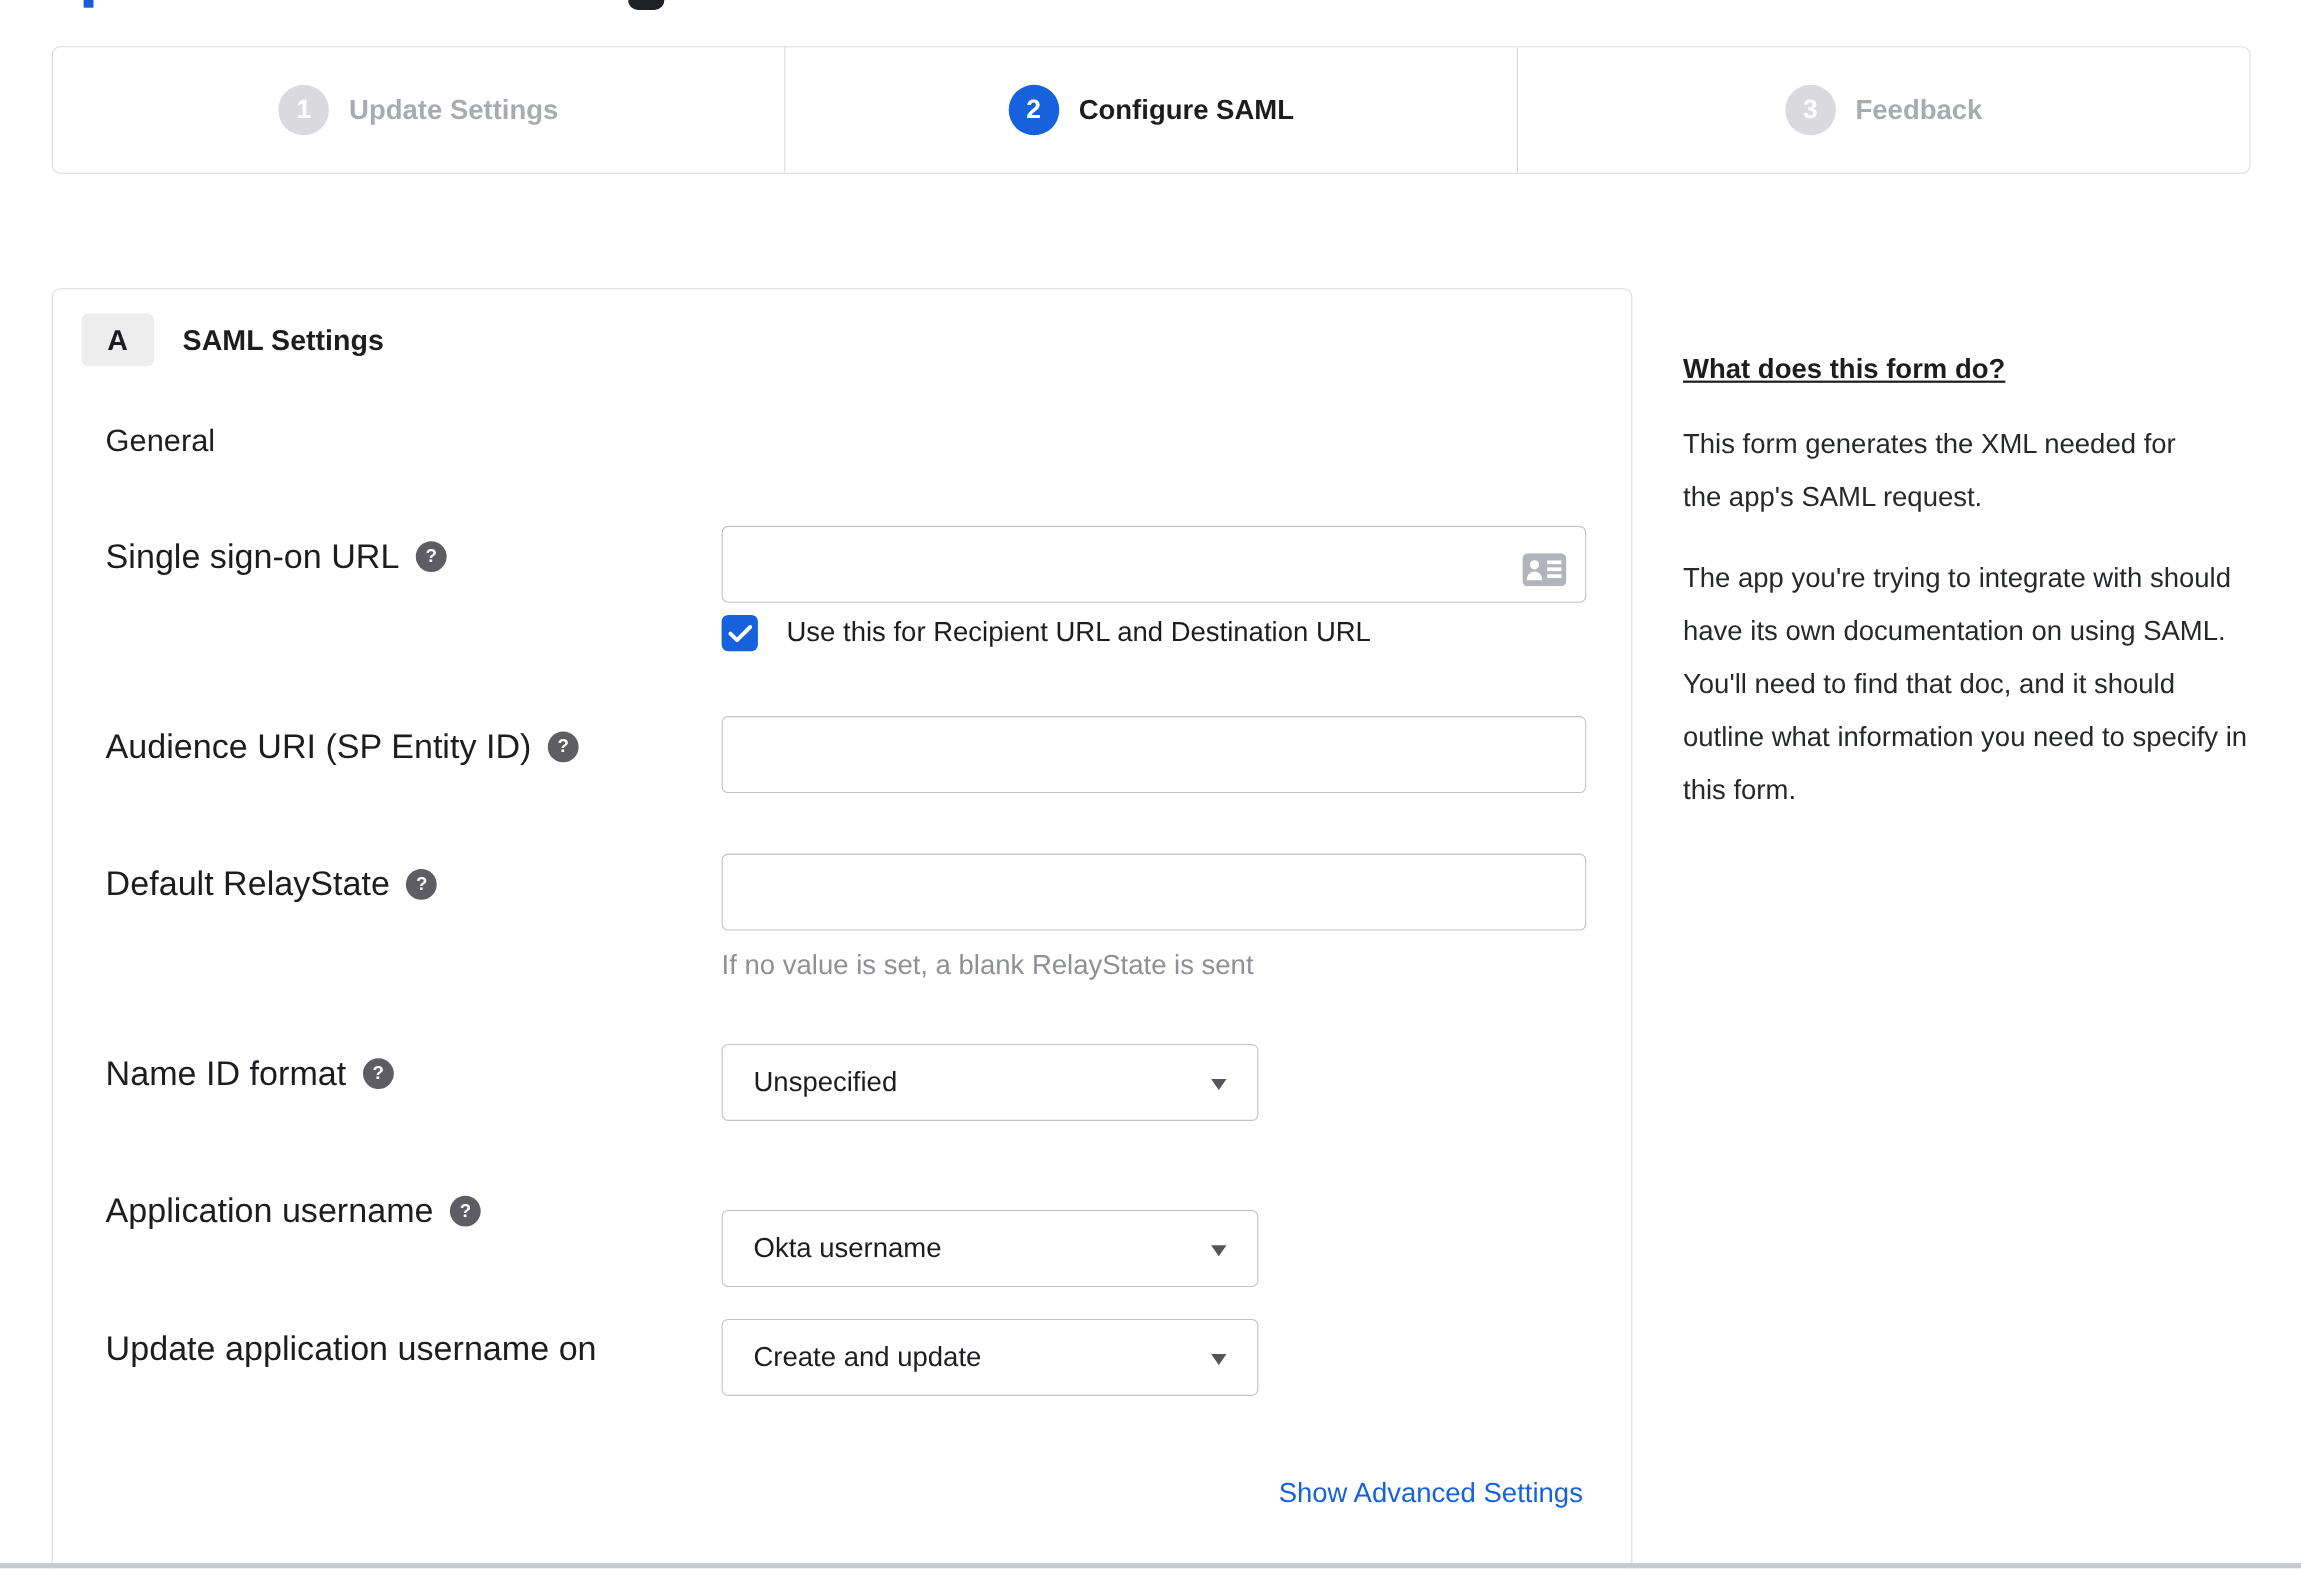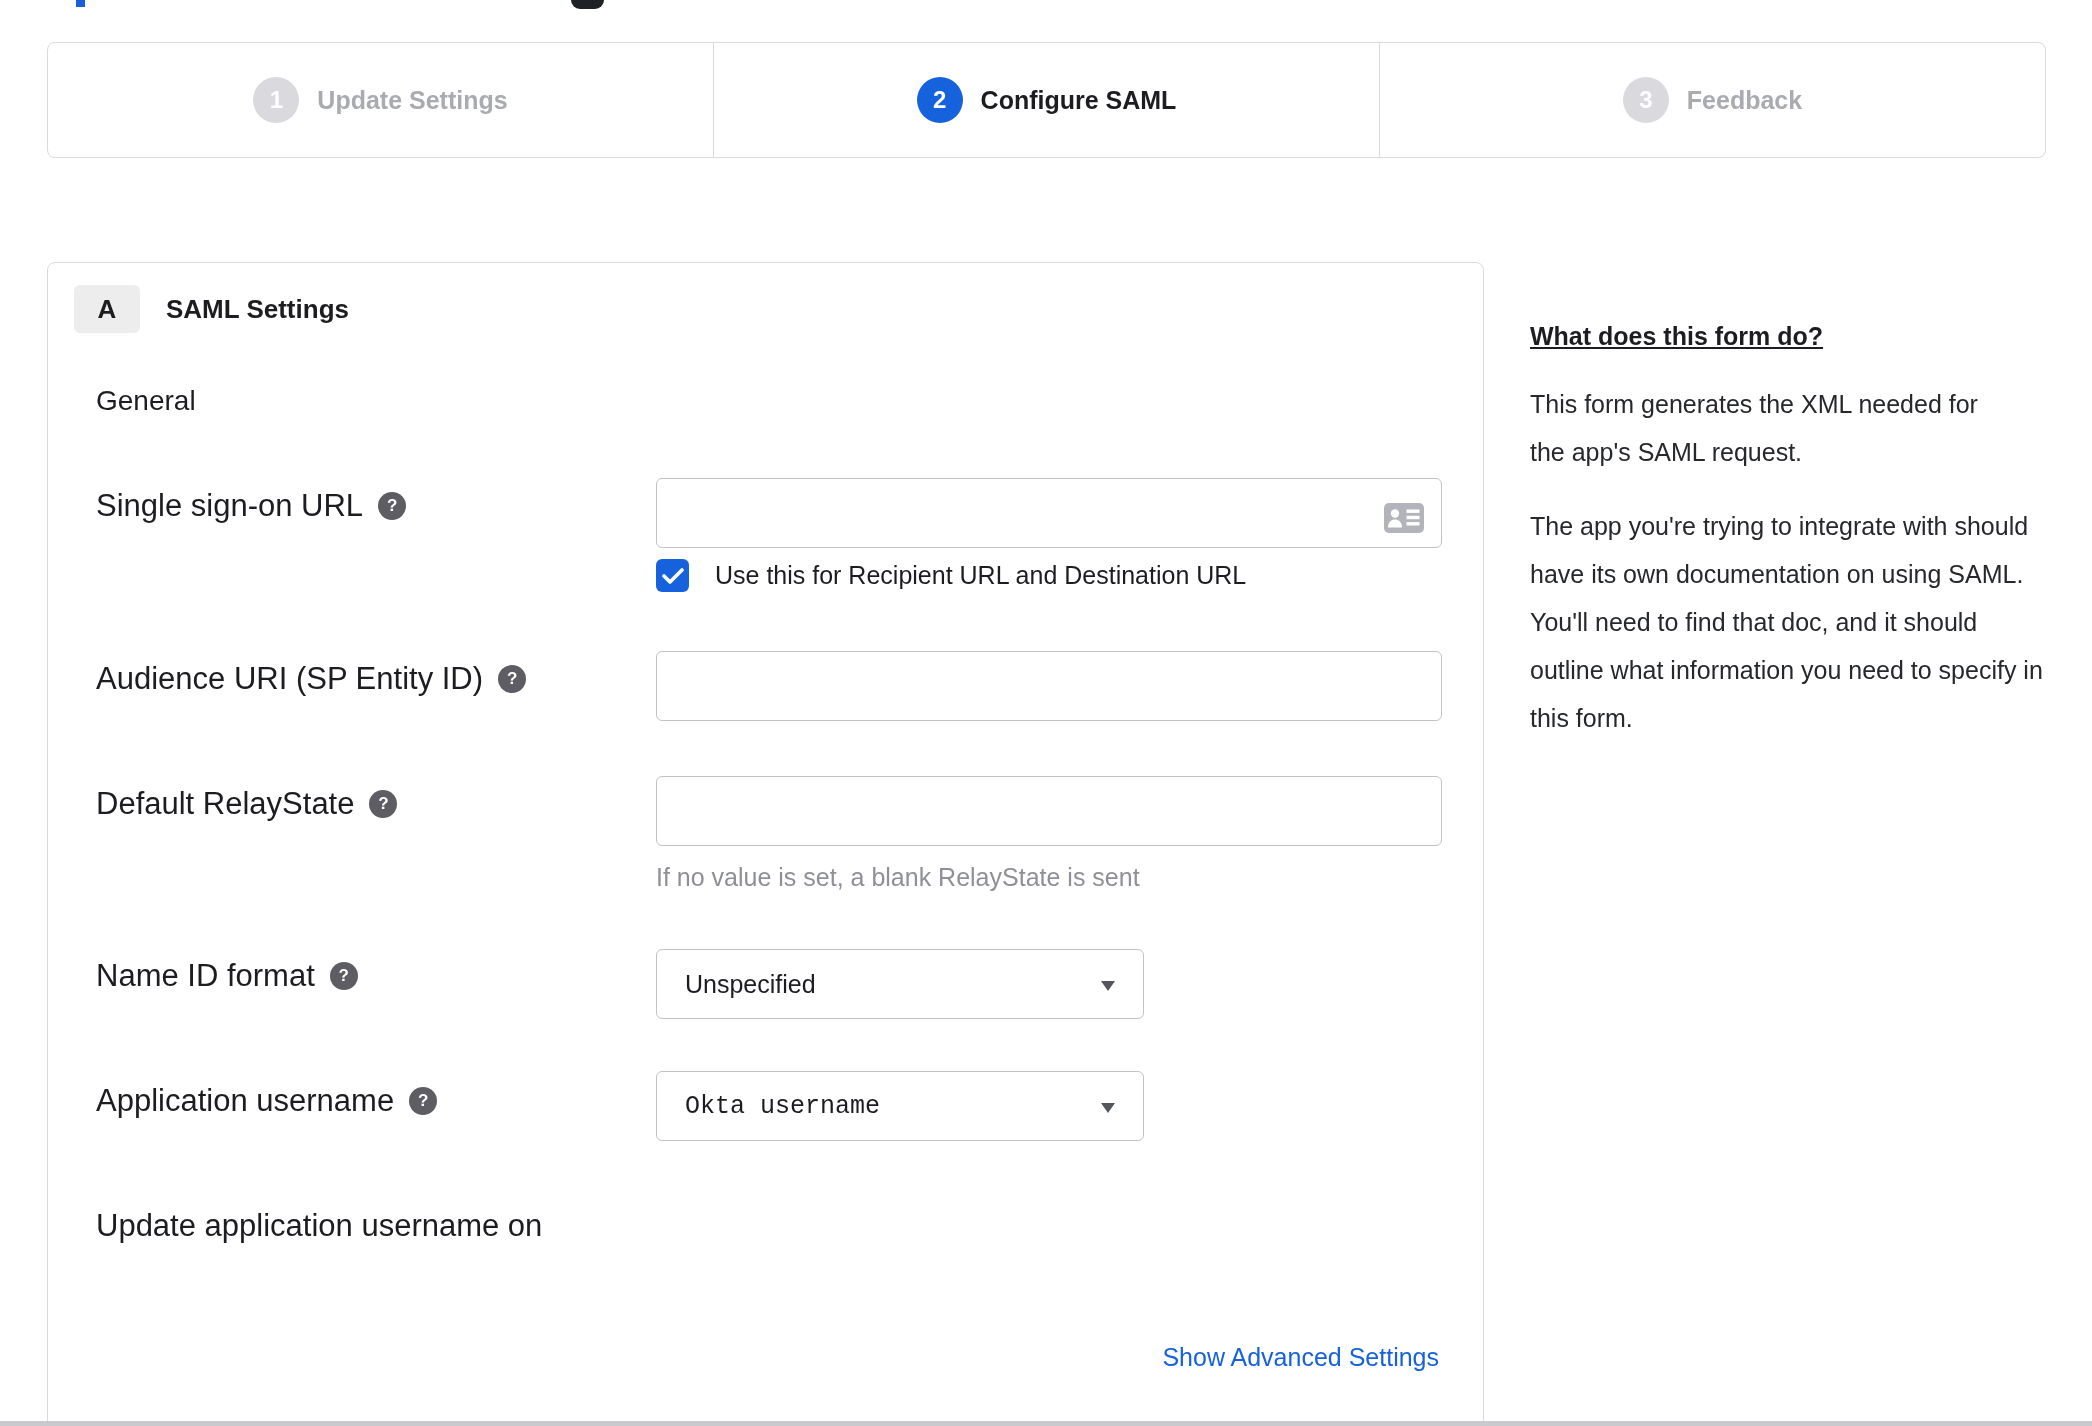--- a/index.html
+++ b/index.html
@@ -144,27 +144,31 @@
     </div>
     <div class="select-box" style="top:686px;">
       <span>Unspecified</span>
       <span class="select-caret"></span>
     </div>
 
     <div class="label-row" style="top:821px;">
       <span class="field-label">Application username</span>
       <span class="help-icon">?</span>
     </div>
-    <div class="select-box" style="top:808px;font-family:Liberation Mono, monospace;">
+    <div class="select-box" style="top:837px;">
       <span>Okta username</span>
       <span class="select-caret"></span>
     </div>
 
     <div class="label-row" style="top:946px;">
       <span class="field-label">Update application username on</span>
+    </div>
+    <div class="select-box" style="top:936px;">
+      <span>Create and update</span>
+      <span class="select-caret"></span>
     </div>
 
     <a class="advanced-link" href="#">Show Advanced Settings</a>
   </div>
 
   <div class="help-col">
     <div class="help-q help-q1">What does this form do?</div>
     <div class="help-a help-a1">This form generates the XML needed for the app's SAML request.</div>
     <div class="help-a help-a2">The app you're trying to integrate with should have its own documentation on using SAML. You'll need to find that doc, and it should outline what information you need to specify in this form.</div>
   </div>

